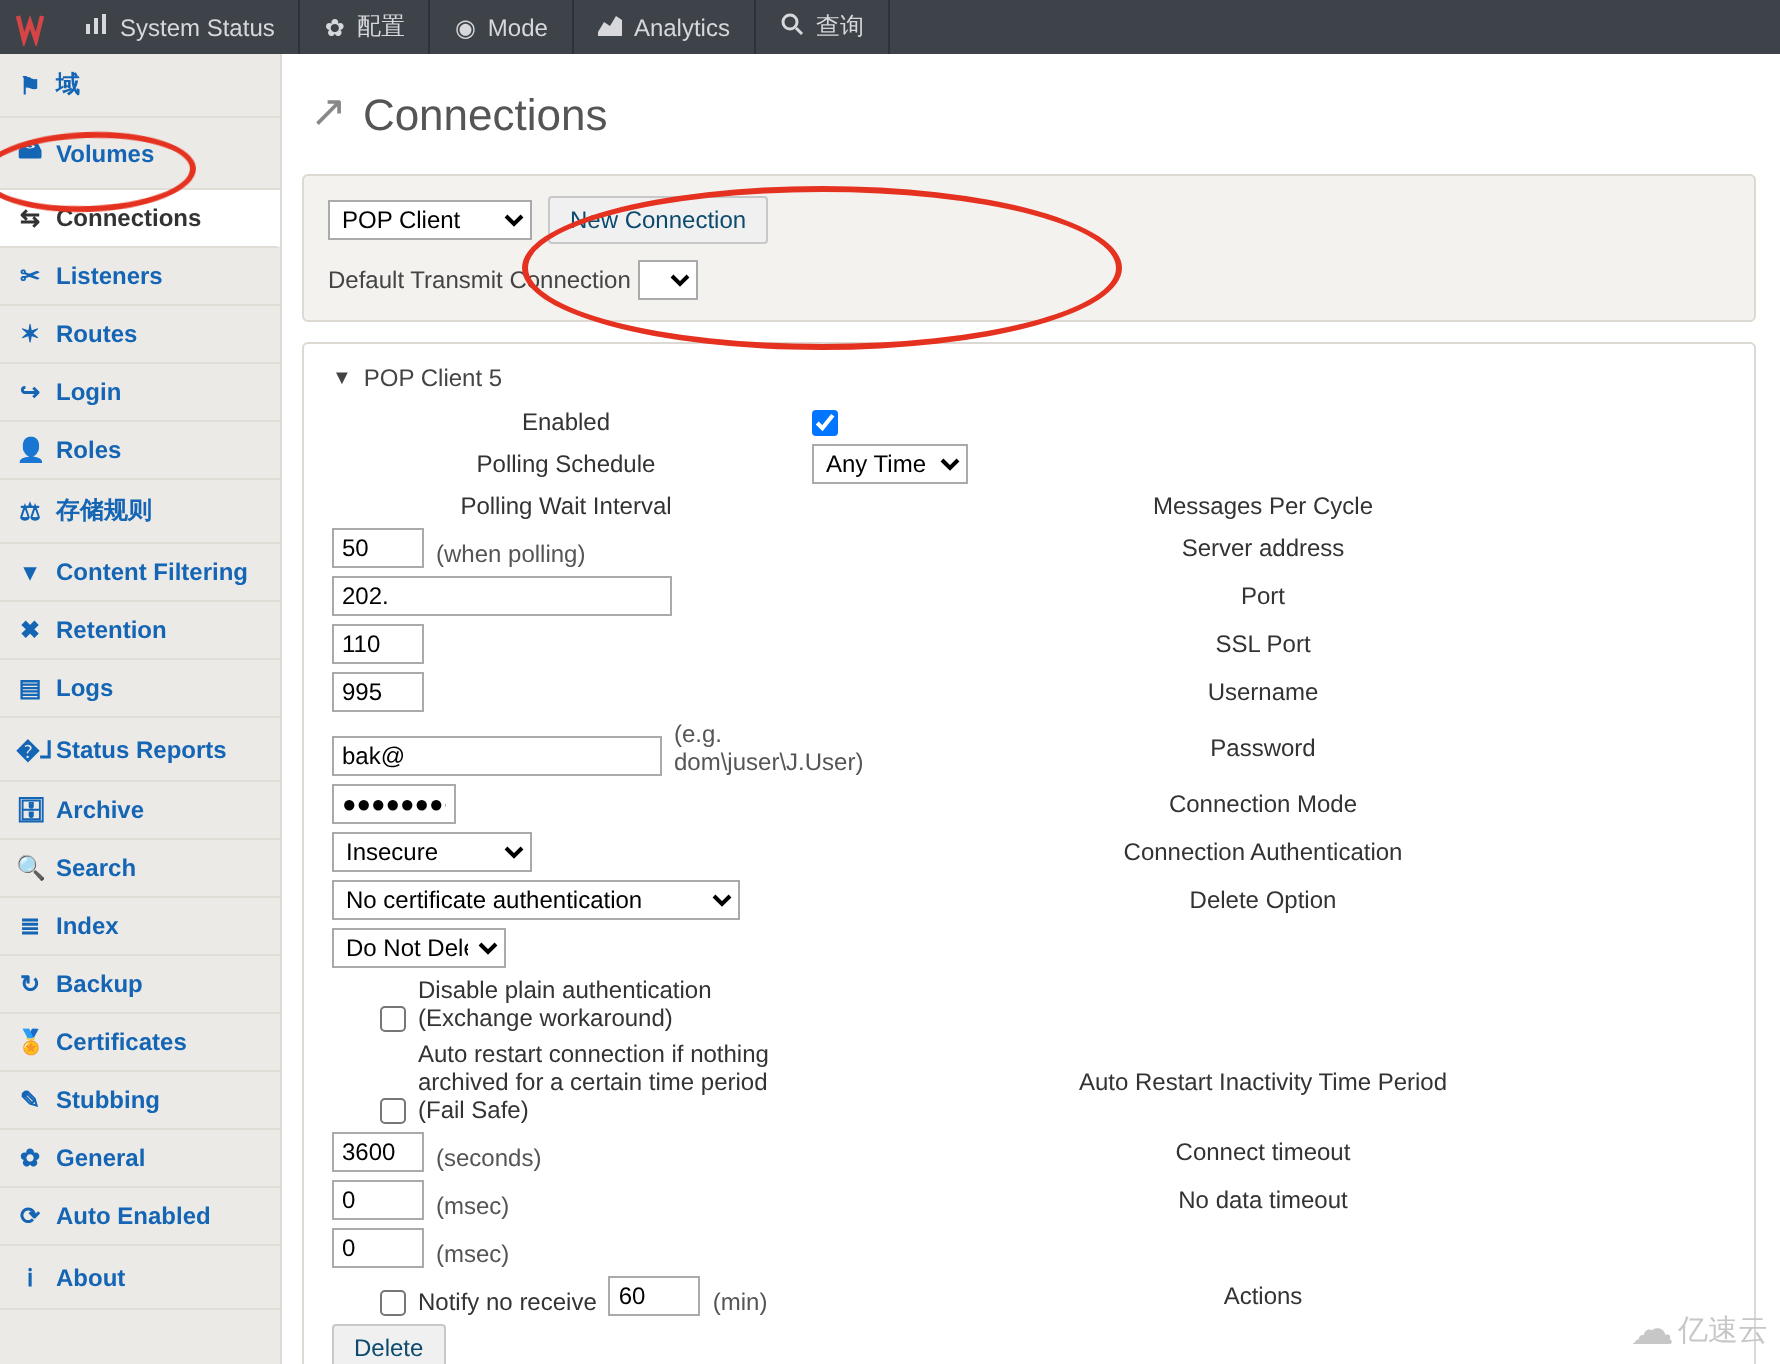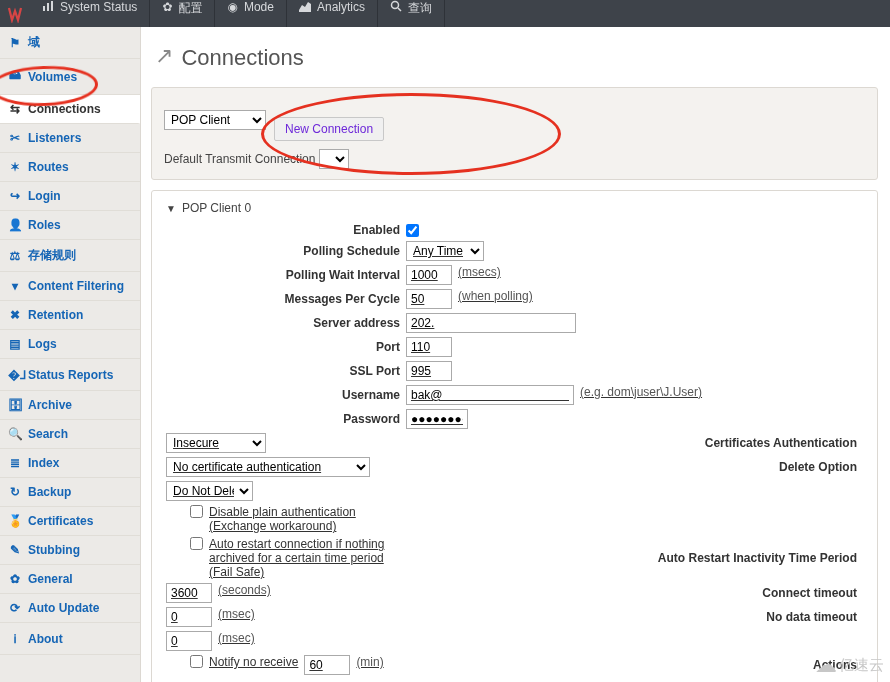--- a/index.html
+++ b/index.html
@@ -1,41 +1,41 @@
 <!DOCTYPE html>
 <html><head>
 <meta charset="utf-8">
 <style>
   * { box-sizing: border-box; margin: 0; padding: 0; }
   body { font-family: Arial, Helvetica, sans-serif; font-size: 12px; background: #fff; color: #333; width: 890px; height: 682px; overflow: hidden; position: relative; }
   .topbar { display: flex; background: #3e434a; height: 27px; align-items: stretch; }
   .topbar .logo { width: 30px; display: flex; align-items: center; justify-content: center; }
   .topbar .logo svg { width: 18px; height: 18px; }
-  .topbar .tab { display: flex; padding: 0 12px; color: #d6d8db; font-size: 12px; border-right: 1px solid #2e3238; cursor: pointer; gap: 6px; }
+  .topbar .tab { display: flex; align-items: center; padding: 0 12px; color: #d6d8db; font-size: 12px; border-right: 1px solid #2e3238; cursor: pointer; gap: 6px; }
   .topbar .icon-pre { font-size: 12px; color: #d6d8db; }
   .layout { display: flex; height: calc(100% - 27px); }
   .sidebar { width: 141px; background: #eceae7; border-right: 1px solid #dcd8d2; height: 100%; overflow-y: auto; }
   .sidebar .item { display: flex; align-items: center; gap: 6px; padding: 7px 8px; color: #1565b5; font-size: 12px; font-weight: bold; border-bottom: 1px solid #e0ddd7; cursor: pointer; }
   .sidebar .item.active { background: #fff; color: #333; border-right: 3px solid #fff; margin-right: -1px; }
   .sidebar .item .si-icon { width: 14px; text-align: center; font-size: 12px; color: #1565b5; }
   .main { flex: 1; padding: 12px 12px 12px 10px; overflow-y: auto; position: relative; }
   .page-title { display: flex; align-items: center; gap: 8px; font-size: 22px; color: #555; padding: 6px 0 16px 4px; }
   .page-title .arrow { font-size: 22px; color: #888; transform: translateY(-2px); }
   .panel-top { background: #f4f2ef; border: 1px solid #dcd8d2; border-radius: 3px; padding: 10px 12px; margin-bottom: 10px; }
   .row-inline { display: flex; align-items: center; gap: 8px; margin-bottom: 8px; }
   select { font-size: 12px; padding: 1px 2px; border: 1px solid #aaa; background: #fff; height: 20px; }
   select.wide { width: 102px; }
-  button.btn { font-size: 12px; padding: 4px 10px; background: #f0f0f0; border: 1px solid #c8c8c8; border-radius: 2px; color: #6d28d9; cursor: pointer; margin-top: 19px; }
+  button.btn { font-size: 12px; padding: 4px 10px; background: #f0f0f0; border: 1px solid #c8c8c8; border-radius: 2px; color: #0c4a6e; cursor: pointer; }
   .default-line { display: flex; align-items: center; gap: 4px; color: #444; }
   .panel-detail { border: 1px solid #dcd8d2; border-radius: 3px; padding: 10px 14px; }
   .section-head { display: flex; align-items: center; gap: 6px; color: #444; font-size: 12px; padding: 0 0 8px 0; }
   .section-head .caret { font-size: 10px; }
   .formgrid { display: grid; grid-template-columns: 240px auto; row-gap: 4px; align-items: center; }
-  .formgrid .lbl { text-align: right; padding-right: 6px; color: #333; white-space: nowrap; font-weight: bold; }
-  .formgrid .ctrl { display: flex; align-items: flex-start; gap: 6px; color: #333; font-size: 12px; text-decoration: underline; }
+  .formgrid .lbl { text-align: center; padding-right: 6px; color: #333; white-space: nowrap; }
+  .formgrid .ctrl { display: flex; align-items: flex-end; gap: 6px; color: #333; font-size: 12px; }
   input[type=text], input[type=password] { font-size: 12px; padding: 2px 4px; border: 1px solid #aaa; height: 20px; }
   input.w50 { width: 46px; }
   input.w170 { width: 170px; }
   input.w240 { width: 168px; }
   input.w62 { width: 62px; }
   .hint { color: #555; }
   .checkbox-row { display: flex; align-items: center; gap: 6px; color: #333; padding-left: 24px; }
   .markup-ellipses { position: absolute; pointer-events: none; }
   .ell1 { left: -10px; top: 66px; width: 108px; height: 40px; border: 3px solid #e53120; border-radius: 50%/50%; transform: rotate(-2deg); }
   .ell2 { left: 120px; top: 66px; width: 300px; height: 82px; border: 3px solid #e53120; border-radius: 50%/50%; }
@@ -156,21 +156,21 @@
     <div class="item">
         <span class="si-icon">✎</span>
         <span>Stubbing</span>
       </div>
     <div class="item">
         <span class="si-icon">✿</span>
         <span>General</span>
       </div>
     <div class="item">
         <span class="si-icon">⟳</span>
-        <span>Auto Update</span>
+        <span>Auto Enabled</span>
       </div>
     <div class="item">
         <span class="si-icon">ℹ</span>
         <span>About</span>
       </div>
   </div>
 
   <div class="main">
     <div class="page-title">
       <span class="arrow">↗</span>
@@ -186,39 +186,35 @@
       </div>
       <div class="default-line">
         <span>Default Transmit Connection</span>
         <select style="width:30px"><option></option></select>
       </div>
     </div>
 
     <div class="panel-detail">
       <div class="section-head">
         <span class="caret">▼</span>
-        <span>POP Client 0</span>
+        <span>POP Client 5</span>
       </div>
 
       <div class="formgrid">
         <div class="lbl">Enabled</div>
         <div class="ctrl">
             <input type="checkbox" checked="" style="">
           </div>
 
         <div class="lbl">Polling Schedule</div>
         <div class="ctrl">
             <select style="width:78px"><option>Any Time</option></select>
           </div>
 
         <div class="lbl">Polling Wait Interval</div>
-        <div class="ctrl">
-            <input class="w50" type="text" value="1000" style="">
-            <span class="hint">(msecs)</span>
-          </div>
 
         <div class="lbl">Messages Per Cycle</div>
         <div class="ctrl">
             <input class="w50" type="text" value="50" style="">
             <span class="hint">(when polling)</span>
           </div>
 
         <div class="lbl">Server address</div>
         <div class="ctrl">
             <input class="w170" type="text" value="202." style="">
@@ -238,25 +234,26 @@
         <div class="ctrl">
             <input class="w240" type="text" value="bak@                                         n" style="">
             <span class="hint">(e.g. dom\juser\J.User)</span>
           </div>
 
         <div class="lbl">Password</div>
         <div class="ctrl">
             <input class="w62" type="text" value="●●●●●●●●" style="">
           </div>
 
+        <div class="lbl">Connection Mode</div>
         <div class="ctrl">
             <select style="width:100px"><option>Insecure</option></select>
           </div>
 
-        <div class="lbl">Certificates Authentication</div>
+        <div class="lbl">Connection Authentication</div>
         <div class="ctrl">
             <select style="width:204px"><option>No certificate authentication</option></select>
           </div>
 
         <div class="lbl">Delete Option</div>
         <div class="ctrl">
             <select style="width:87px"><option>Do Not Delete</option></select>
           </div>
 
         <div class="lbl"></div>

